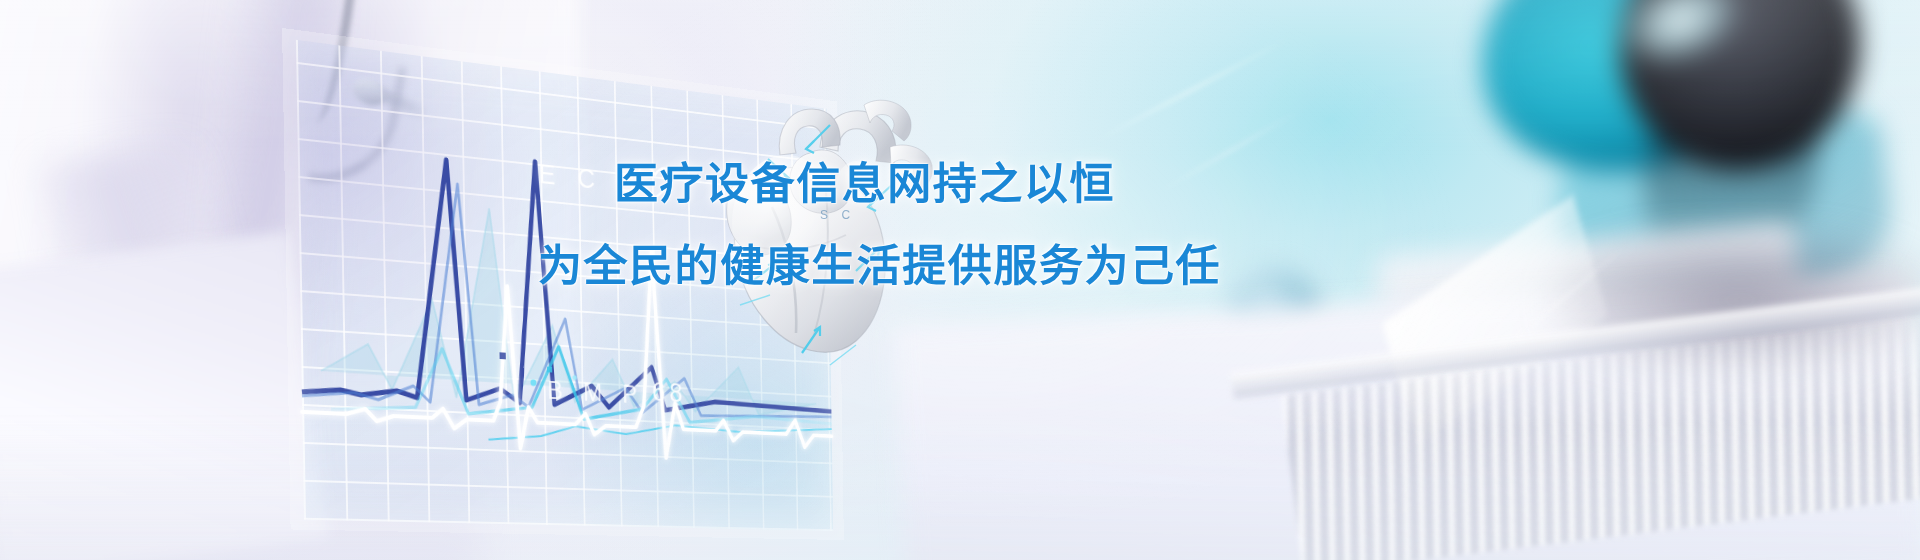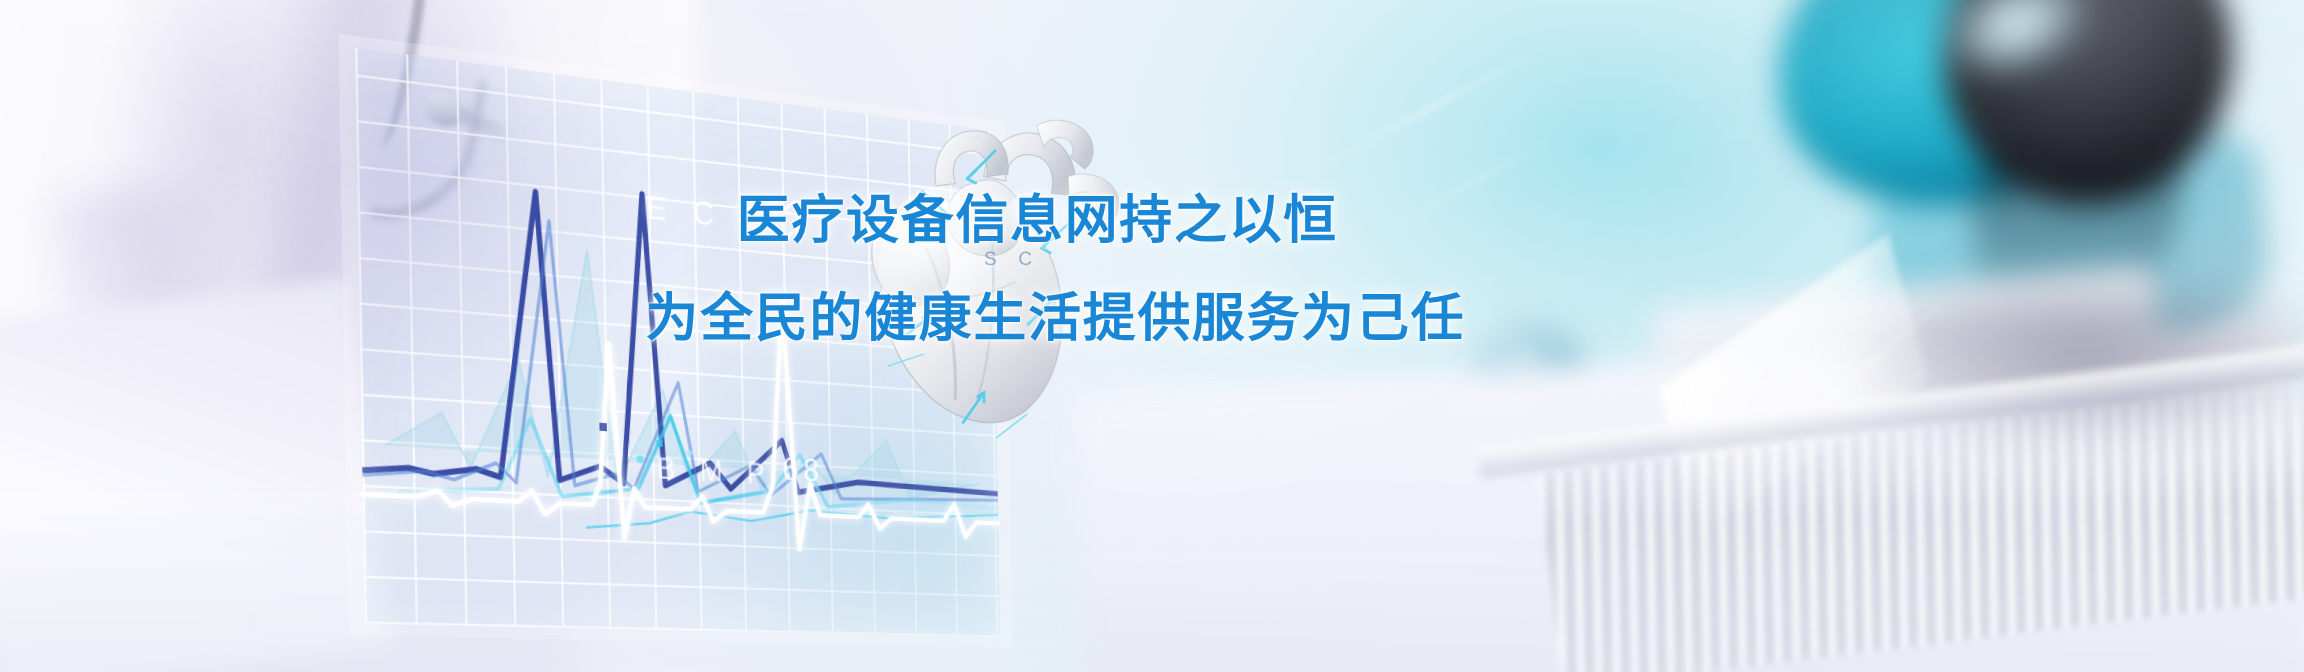--- a/index.html
+++ b/index.html
@@ -214,21 +214,21 @@
        0 0 16px rgba(255,255,255,0.65),
        1px 1px 0 rgba(255,255,255,0.55),
       -1px -1px 0 rgba(255,255,255,0.45);
   }
   .hl-line-1{margin-left:14px;}
   .hl-line-2{margin-top:38px;margin-left:-62px;}
 
   
   .watermark{
     position:absolute;left:820px;top:208px;z-index:41;
-    font-size:16px;letter-spacing:.42em;font-weight:400;
+    font-size:12px;letter-spacing:.42em;font-weight:400;
     color:rgba(86,136,178,0.62);
     text-shadow:0 0 6px rgba(255,255,255,0.7);
     user-select:none;
   }
 
   
   .wash{
     position:absolute;inset:0;pointer-events:none;
     background:
       radial-gradient(ellipse 700px 420px at 980px 240px, rgba(255,255,255,0.30) 0%, rgba(255,255,255,0) 68%),

